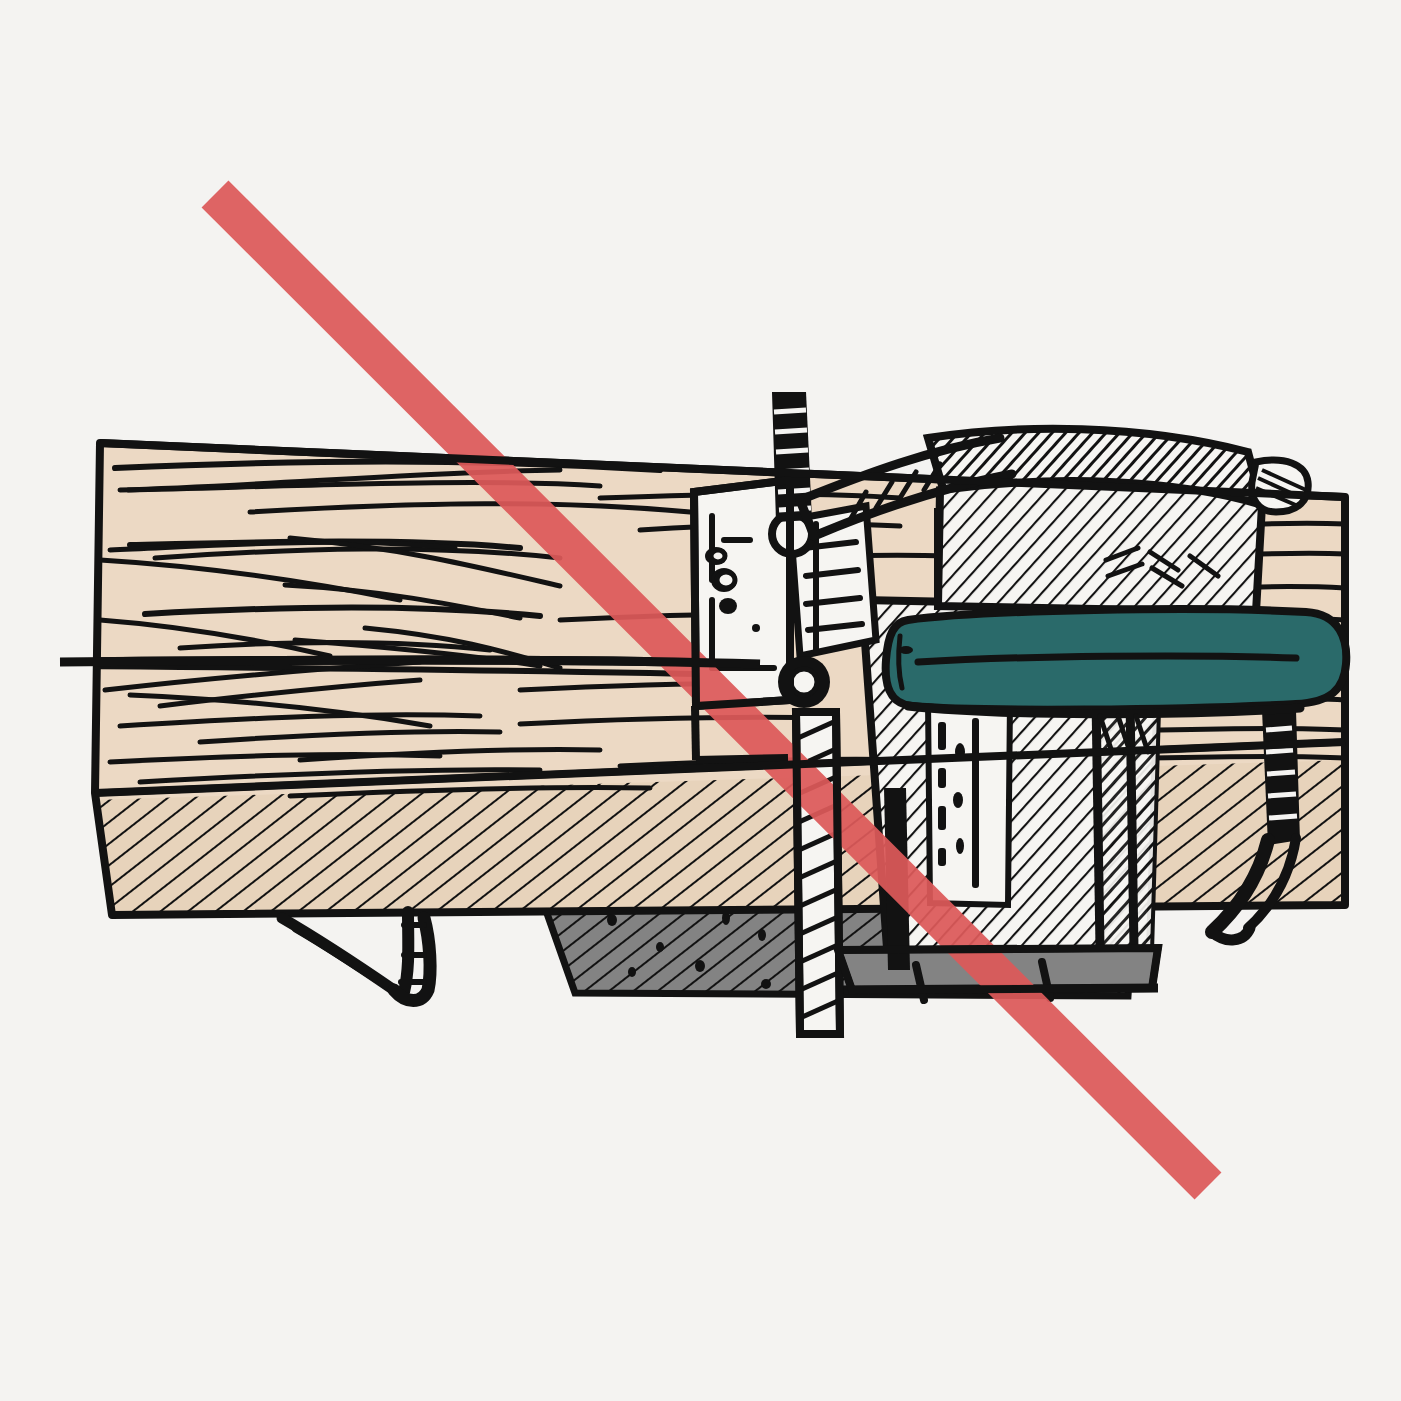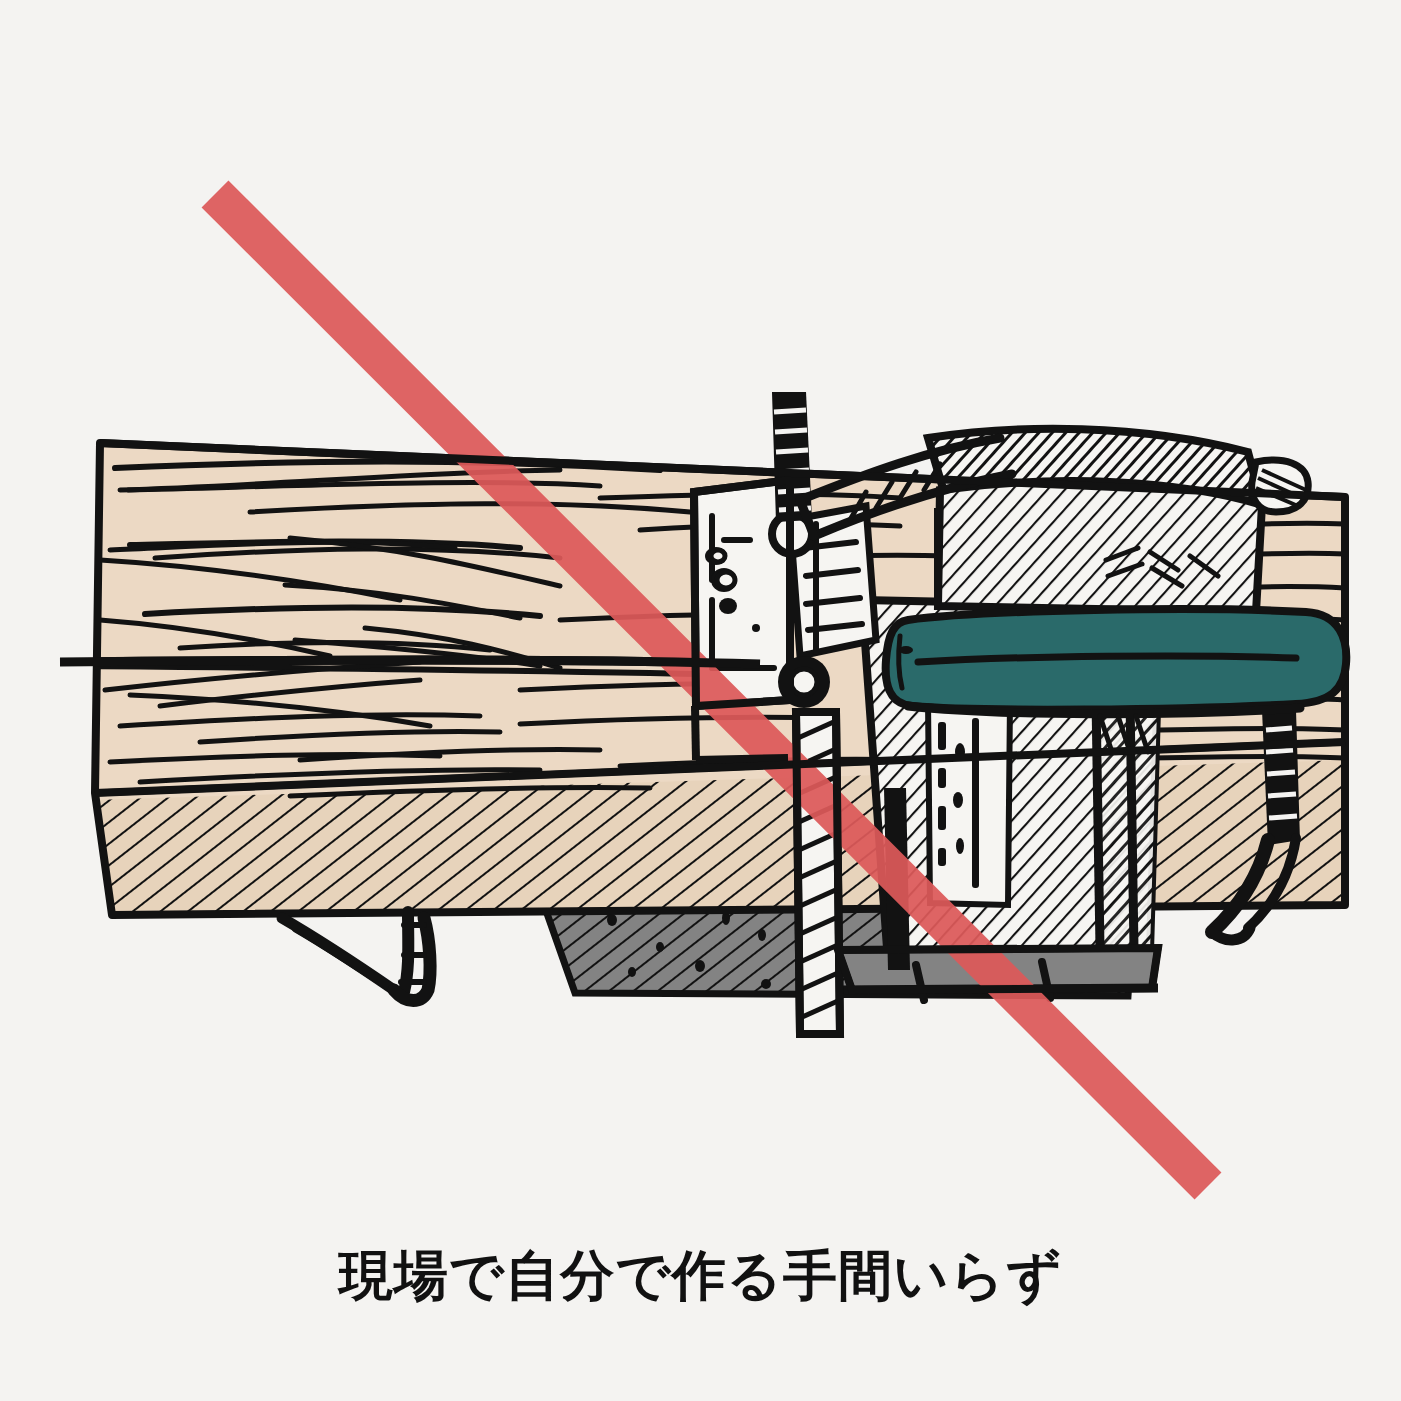--- a/index.html
+++ b/index.html
@@ -325,15 +325,14 @@
       <path d="M696,760 L788,758"></path>
       <path d="M100,443 L1345,497"></path>
       <path d="M95,793 L1345,742"></path>
       <path d="M60,662 C300,660 560,658 760,664" stroke-width="9"></path>
       <path d="M796,712 L836,712 L840,1034 L800,1034 Z"></path>
       <path d="M838,950 L1158,948 L1152,988 L852,990 Z"></path>
     </g>
 
   </svg>
 
-  <div id="caption">現場で自分で作る手間いらず</div>
 
 </div>
 
 </body></html>

